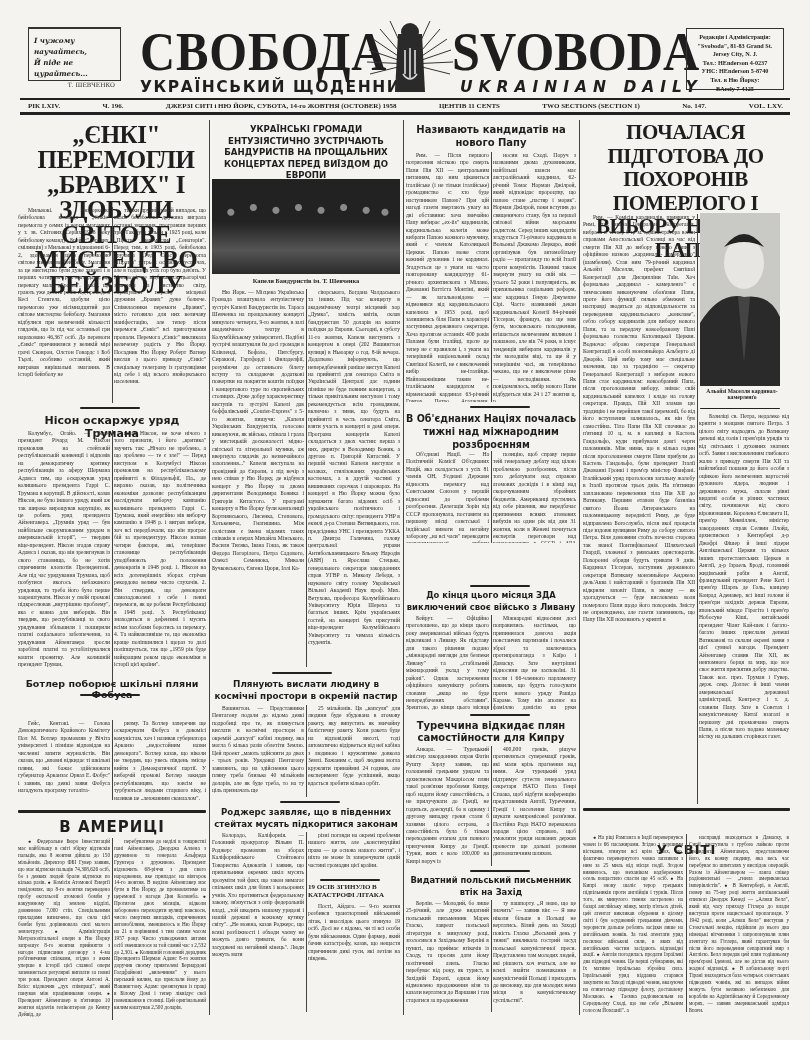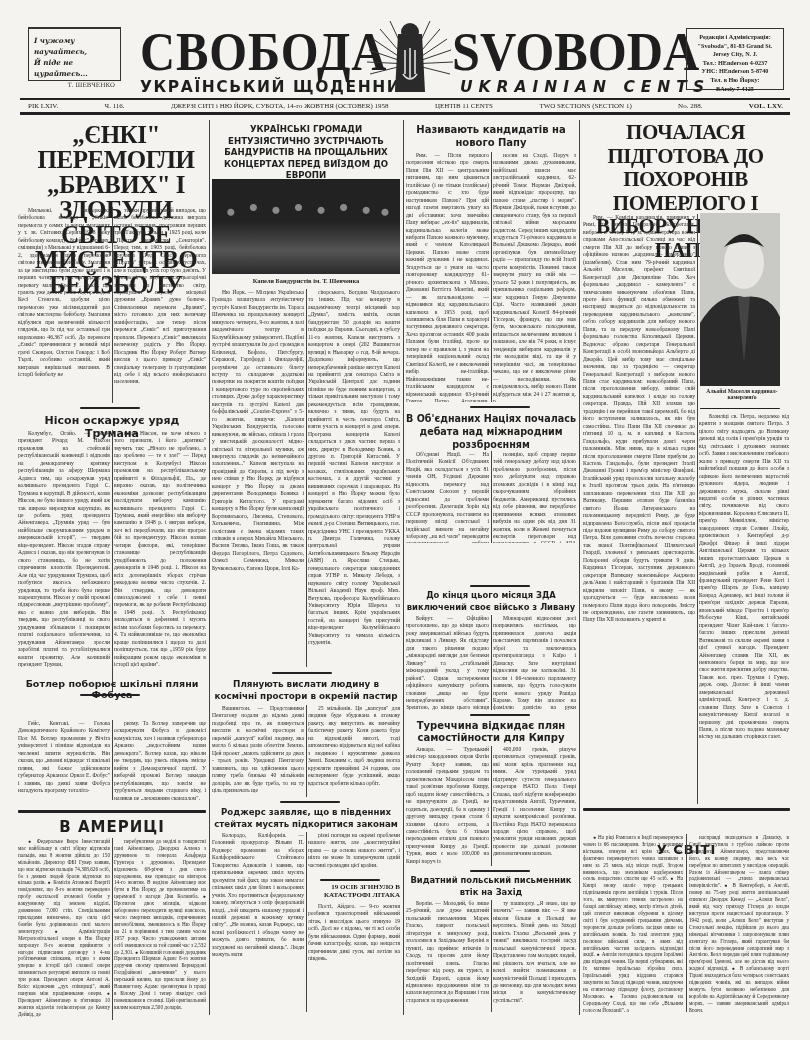--- a/index.html
+++ b/index.html
@@ -40,21 +40,21 @@
   .addr {
     left:686px; top:28px; width:98px; height:62px; border:1px solid #333;
     font-size:6.2px; text-align:center; line-height:8.6px; padding-top:4px; box-sizing:border-box;
     font-family:"Liberation Serif", serif; font-weight:bold;
   }
   .rule { background:#222; }
   .dateline {
     left:28px; top:101px; width:755px; height:10px; font-size:7px;
     font-family:"Liberation Serif", serif; display:flex; justify-content:space-between; align-items:center;
   }
-  .dateline span { white-space:nowrap; }
+  .dateline span { white-space:nowrap;font-weight:bold; }
 
   
   .h-big {
     font-family:"Liberation Serif", serif; font-weight:bold; text-align:center;
     letter-spacing:-0.5px; transform-origin:center;
   }
   .h-sans {
     font-family:"DejaVu Sans", sans-serif; font-weight:bold; text-align:center;
   }
   .col {
@@ -107,40 +107,40 @@
       <line x1="45" y1="50" x2="5" y2="60"></line>
         <line x1="45" y1="50" x2="85" y2="60"></line>
     </g>
     <path d="M33 20 L57 20 L60 78 L30 78 Z" fill="#2a2a2a"></path>
     <circle cx="45" cy="18" r="9" fill="#2a2a2a"></circle>
     <path d="M40 36 L40 60 M45 34 L45 64 M50 36 L50 60 M38 60 Q45 70 52 60" stroke="#ddd" stroke-width="1.6" fill="none"></path>
   </svg>
 </div>
 
 <div class="abs title-en">SVOBODA</div>
-<div class="abs sub-en">UKRAINIAN CENTS</div>
+<div class="abs sub-en">UKRAINIAN DAILY</div>
 
 <div class="abs addr">
   <div>Редакція і Адміністрація:</div>
   <div>"Svoboda", 81-83 Grand St.</div>
   <div>Jersey City, N. J.</div>
   <div>Тел.: HEnderson 4-0237</div>
   <div>УНС: HEnderson 5-8740</div>
   <div>Тел. в Ню Йорку:</div>
   <div>BArcly 7-4125</div>
 </div>
 
 <div class="abs rule" style="left:20px;top:98px;width:770px;height:1.5px;"></div>
 <div class="abs dateline">
   <span>РІК LXIV.</span>
-  <span>Ч. 116.</span>
+  <span>Ч. 196.</span>
   <span>ДЖЕРЗІ СИТІ і НЮ ЙОРК, СУБОТА, 14-го ЖОВТНЯ (OCTOBER) 1958</span>
   <span>ЦЕНТІВ 11 CENTS</span>
   <span>TWO SECTIONS (SECTION 1)</span>
-  <span>No. 288.</span>
+  <span>No. 147.</span>
   <span style="font-weight:bold;text-align:right;">VOL. LXV.</span>
 </div>
 <div class="abs rule" style="left:20px;top:112px;width:770px;height:3px;"></div>
 
 <div class="abs h-big" style="left:30px;top:122px;width:172px;font-size:25px;line-height:25px;">„ЄНКІ" ПЕРЕМОГЛИ „БРАВИХ" І ЗДОБУЛИ СВІТОВЕ МИСТЕЦТВО БЕЙЗБОЛУ</div>
 <div class="abs col" style="left:18px;top:207px;width:92px;height:196px;">
     <p>Мильвокі. — Нюйоркська бейзболова команда „Єнкіс" перемогла у семих із черги змаганнях у т. зв. Світових Серіях 1958 року бейзболову команду „Брейвс" (бравих, сміливців) з Мильвокі у відношенні 6-2, здобуваючи цією перемогою світове мистецтво бейзболу. Змагання за це мистецтво були дуже завзяті і в перших чотирьох грах виглядало, що перевагу мали „Брейвс". Єнкіс, що грають уже десять років під проводом Кесі Стенгела, здобули цією перемогою уже вісімнадцятий раз світове мистецтво бейзболу. Змагання відбулися при величезній кількості глядачів, що їх під час останньої гри нараховано 46,367 осіб. До перемоги „Єнкіс" причинилися у великій мірі грачі Сковрон, Олстон Говардс і Боб Търлі, особливо останній, який вигравав вирішальні змагання. В історії бейзболу не</p>
   </div>
 <div class="abs vline" style="left:112px;top:207px;height:196px;"></div>
 <div class="abs col" style="left:114px;top:207px;width:92px;height:196px;">
@@ -202,37 +202,37 @@
 
 <div class="abs h-sans" style="left:212px;top:806px;width:188px;font-size:8.6px;line-height:12px;">Роджерс заявляє, що в південних стейтах мусять підкоритися законам</div>
 <div class="abs col" style="left:212px;top:832px;width:92px;height:128px;">
     <p>Колорадо, Каліфорнія. — Головний прокуратор Вільям П. Роджерс промовляв на зборах Каліфорнійського Стейтового Товариства Адвокатів і заявив, що прихильники окремих шкіл мусять зрозуміти той факт, що закон вимагає спільних шкіл для білих і кольорових учнів. Хто противиться федеральному закону, зв'язується з опір федеральній владі, „той шкодить нашому урядові і нашій державі в кожному кутику світу". „Не можна, казав Роджерс, що всякі розбіжності і обходи чаєму не можуть довго тривати, бо вони засуджені на негайний кінець". Люди можуть мати</p>
   </div>
 <div class="abs vline" style="left:306px;top:832px;height:180px;"></div>
 <div class="abs col" style="left:308px;top:832px;width:92px;height:44px;">
     <p>різні погляди на окремі проблеми нашого життя, але „конституційні права — це основа нашого життя", і ніхто не може їх заперечувати одній частині громадян цієї країни.</p>
   </div>
 <div class="abs hsep" style="left:320px;top:879px;width:60px;height:2px;"></div>
-<div class="abs" style="left:308px;top:883px;width:92px;font-size:7px;font-weight:bold;text-align:right;font-family:'Liberation Serif',serif;">19 ОСІБ ЗГИНУЛО В КАТАСТРОФІ ЛІТАКА</div>
+<div class="abs" style="left:308px;top:883px;width:92px;font-size:7px;font-weight:bold;text-align:left;font-family:'Liberation Serif',serif;">19 ОСІБ ЗГИНУЛО В КАТАСТРОФІ ЛІТАКА</div>
 <div class="abs col" style="left:308px;top:903px;width:92px;height:75px;">
     <p>Пості, Айдаго. — 9-го жовтня розбився транспортний військовий літак, і внаслідок цього згинуло 19 осіб. Досі не є відомо, чи ті всі особи були військовики. Один фармер, який бачив катастрофу, казав, що нещастя спричинили дикі гуси, які летіли на південь.</p>
   </div>
 
 <div class="abs vline" style="left:403px;top:120px;height:895px;"></div>
 <div class="abs h-sans" style="left:406px;top:123px;width:170px;font-size:10px;line-height:13px;">Називають кандидатів на нового Папу</div>
 <div class="abs col" style="left:406px;top:152px;width:83px;height:250px;">
     <p>Рим. — Після першого потрясення вісткою про смерть Папи Пія XII — центральним питанням, що ним цікавиться італійське (і не тільки італійське) громадянство є: хто буде наступником Папою? При цій нагоді газети звертають увагу на дві обставини: хоча звичайно Папу вибирає „ex-iis" кардиналів, кардинальська колегія може вибрати Папою кожного мужчину, який є членом Католицької Церкви. Папою може стати кожний духовник і не кардинал. Згадується це з уваги на часто повторювану кандидатуру 61-річного архиєпископа з Мілано, Джованні Баттіста Монтіні, який — як загальновідомо — відмовився від кардинальського капелюха в 1953 році, щоб залишитись біля Папи в характері заступника державного секретаря. Хоча протягом останніх 400 років Папами були італійці, проте це тепер не є правилом і, з уваги на теперішній національний склад Святішої Колегії, не є виключений вибір не-італійця. Найповажнішим таким не-італійським кандидатом є вірменський кардинал 63-річний Григор Петро Агаджанян, найкращий серед кардиналів знавець большевизму та від-</p>
   </div>
 <div class="abs vline" style="left:491px;top:152px;height:250px;"></div>
 <div class="abs col" style="left:493px;top:152px;width:83px;height:250px;">
     <p>носин на Сході. Поруч з названими двома духовниками, найбільші шанси має австралійський кардинал, 62-річний Томас Норман Джілрой, який відповідає пророцтву, що папою стане „пастир і моряк". Норман Джілрой, поки вступив до священичого стану, був за першої світової війни морським радистом. Серед інших кандидатів згадується 71-річного кардинала в Вольоньї Джакомо Леркаро, який організував був автомобільну радіо — пропаганду по всій Італії проти комуністів. Повинні також звернути увагу на свій вік — усього 52 роки і популярність, як прихильника соціальних реформ, має кардинал Геную Джузеппе Сірі. Часто називаний декан кардинальської Колегії 84-річний Тіссеран, француз, що ще мав бути, московського походження, втішається величезним впливом і пошаною, але вік 74 роки, в існує тенденція вибирати кардиналів у тім молодшім віці, та ще й у теперішнім часі, як теперішньо чекано, що не є виключене різне — несподіванки. Як повідомлялось, вибір нового Папи відбудеться між 24 і 27 жовтня ц. р.</p>
   </div>
 <div class="abs hsep" style="left:470px;top:406px;width:60px;height:2px;"></div>
 
-<div class="abs h-sans" style="left:406px;top:412px;width:170px;font-size:9.6px;line-height:13px;">В Об'єднаних Націях почалась дебата над міжнародним роззброєнням</div>
+<div class="abs h-sans" style="left:406px;top:412px;width:170px;font-size:9.6px;line-height:13px;">В Об'єднаних Націях почалась тижні над міжнародним роззброєнням</div>
 <div class="abs col" style="left:406px;top:451px;width:83px;height:92px;">
     <p>Об'єднані Нації. — На Політичній Комісії Об'єднаних Націй, яка складається з усіх 81 членів ОН, З'єднані Держави відносять перемогу над Совєтським Союзом у першій відносині до проблеми роззброєння. Делегація Зорін від СССР пропонувала, поставити на першому місці совєтської і індійської вимоги на негайну заборону „на всі часи" переводити експериментальні вибухи атомових і водневої бомб, без ніяких передумов і застережень. 56 голосами проти 9 комуністичних, при 19-ох, що стрималися, прийнято американську про-</p>
   </div>
 <div class="abs vline" style="left:491px;top:451px;height:92px;"></div>
 <div class="abs col" style="left:493px;top:451px;width:83px;height:92px;">
     <p>позицію, щоб справу перше тейі генеральну дебату над цілою проблемою роззброєння, після того дебатувати над справою атомових досвідів і в кінці над скорочуванням збройних бюджетів. Американці пустились від себе рішення, яке передбачає припинення всяких атомових вибухів на один рік від дня 31 жовтня, коли в Женеві почнуться експертів переговори над встановленням в СССР і ЗДА контрольно-інспекційної системи, — за американською тезою з передумовою для тривання припинення атомових експериментів.</p>
   </div>
 <div class="abs hsep" style="left:470px;top:585px;width:60px;height:2px;"></div>
 
 <div class="abs h-sans" style="left:406px;top:589px;width:170px;font-size:8.4px;line-height:12px;">До кінця цього місяця ЗДА виключений своє військо з Ливану</div>

